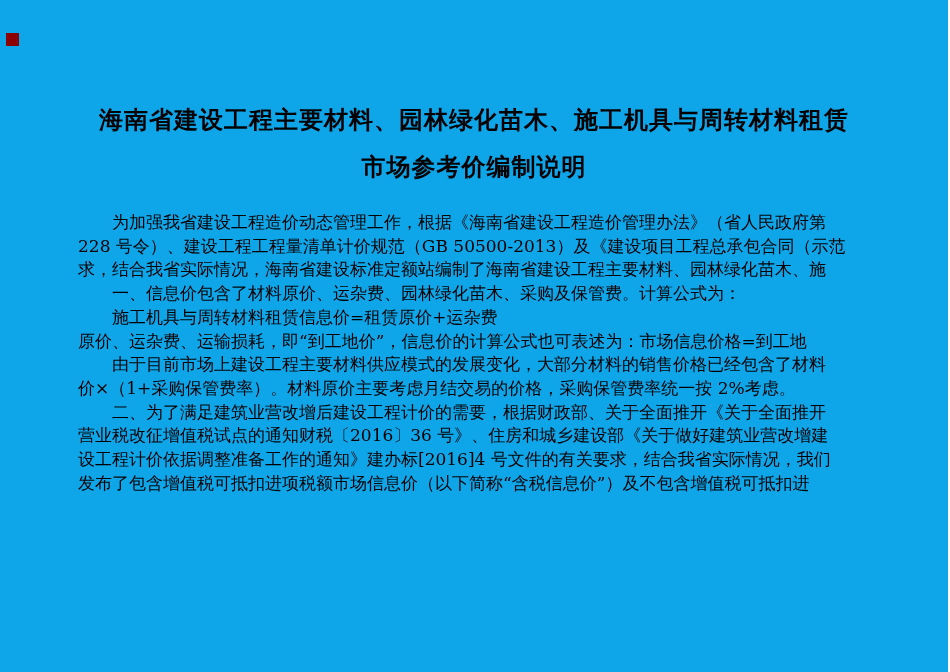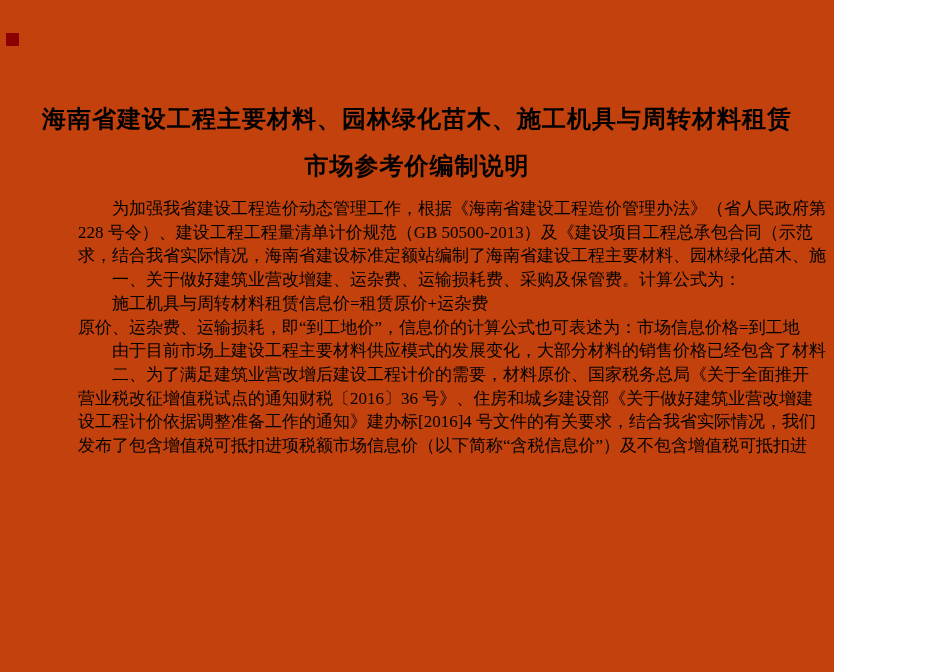--- a/index.html
+++ b/index.html
@@ -9,24 +9,23 @@
   }
   body {
     width: 950px;
     height: 672px;
     overflow: hidden;
     font-family: "DejaVu Serif", "Liberation Serif", serif;
     color: #000000;
   }
   .page {
     position: relative;
-    width: 834px;
+    width: 948px;
     height: 672px;
-    background: #c2410c;
-    font-family: Liberation Serif, serif;
+    background: #0ea5e9;
   }
   .click-marker {
     position: absolute;
     left: 6px;
     top: 33px;
     width: 13px;
     height: 13px;
   }
   .doc-title {
     margin: 0;
@@ -34,21 +33,21 @@
     text-align: center;
     font-size: 24px;
     font-weight: bold;
     line-height: 47px;
   }
   .doc-title .title-line {
     display: block;
     letter-spacing: 1px;
   }
   .body-text {
-    margin-top: 7px;
+    margin-top: 21px;
     padding: 0 78px 0 78px;
     font-size: 17px;
     line-height: 23.7px;
     text-align: left;
   }
   .body-line {
     white-space: nowrap;
   }
   .body-line.indent {
     text-indent: 2em;
@@ -63,23 +62,24 @@
 
   <h1 class="doc-title">
     <span class="title-line">海南省建设工程主要材料、园林绿化苗木、施工机具与周转材料租赁</span>
     <span class="title-line">市场参考价编制说明</span>
   </h1>
 
   <div class="body-text">
       <div class="body-line indent">为加强我省建设工程造价动态管理工作，根据《海南省建设工程造价管理办法》（省人民政府第</div>
       <div class="body-line">228 号令）、建设工程工程量清单计价规范（GB 50500-2013）及《建设项目工程总承包合同（示范</div>
       <div class="body-line">求，结合我省实际情况，海南省建设标准定额站编制了海南省建设工程主要材料、园林绿化苗木、施</div>
-      <div class="body-line indent">一、关于做好建筑业营改增建、运杂费、运输损耗费、采购及保管费。计算公式为：</div>
+      <div class="body-line indent">一、信息价包含了材料原价、运杂费、园林绿化苗木、采购及保管费。计算公式为：</div>
       <div class="body-line indent">施工机具与周转材料租赁信息价=租赁原价+运杂费</div>
       <div class="body-line">原价、运杂费、运输损耗，即“到工地价”，信息价的计算公式也可表述为：市场信息价格=到工地</div>
       <div class="body-line indent">由于目前市场上建设工程主要材料供应模式的发展变化，大部分材料的销售价格已经包含了材料</div>
-      <div class="body-line indent">二、为了满足建筑业营改增后建设工程计价的需要，材料原价、国家税务总局《关于全面推开</div>
+      <div class="body-line">价×（1+采购保管费率）。材料原价主要考虑月结交易的价格，采购保管费率统一按 2%考虑。</div>
+      <div class="body-line indent">二、为了满足建筑业营改增后建设工程计价的需要，根据财政部、关于全面推开《关于全面推开</div>
       <div class="body-line">营业税改征增值税试点的通知财税〔2016〕36 号》、住房和城乡建设部《关于做好建筑业营改增建</div>
       <div class="body-line">设工程计价依据调整准备工作的通知》建办标[2016]4 号文件的有关要求，结合我省实际情况，我们</div>
       <div class="body-line">发布了包含增值税可抵扣进项税额市场信息价（以下简称“含税信息价”）及不包含增值税可抵扣进</div>
     </div>
 
 </div>
 
 </body></html>

